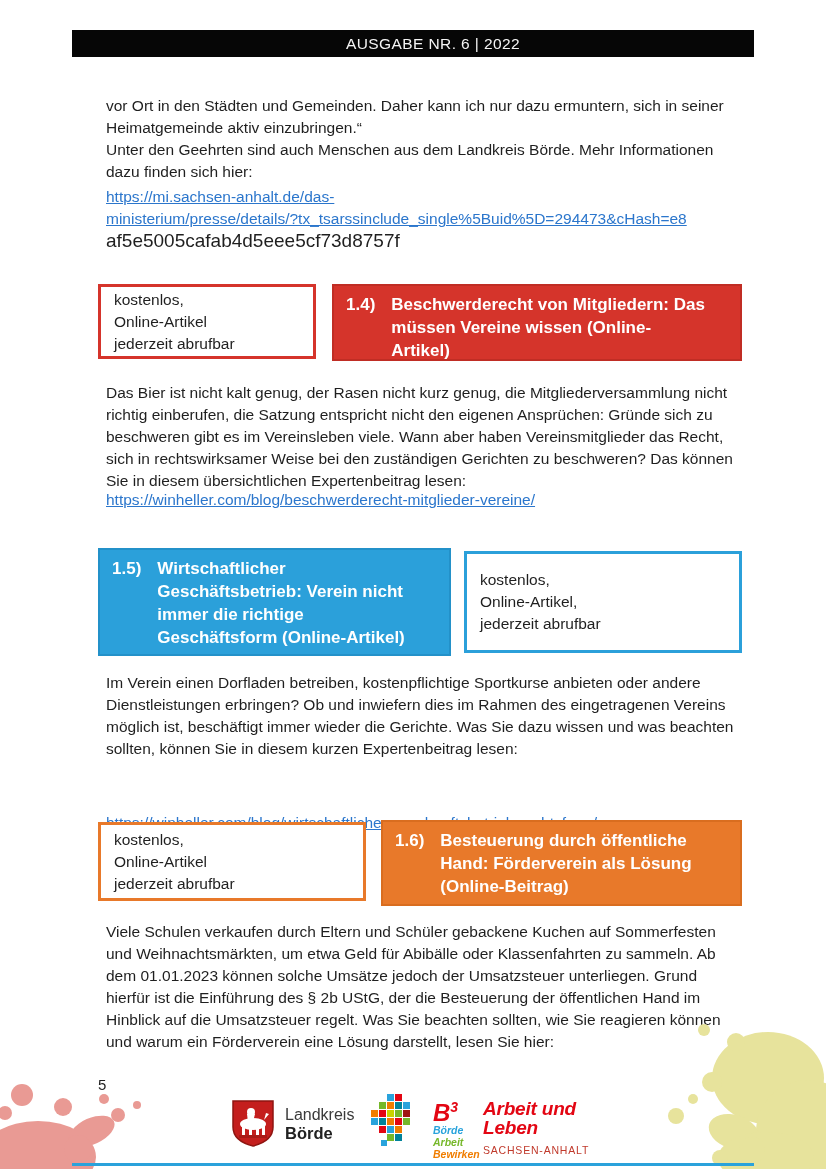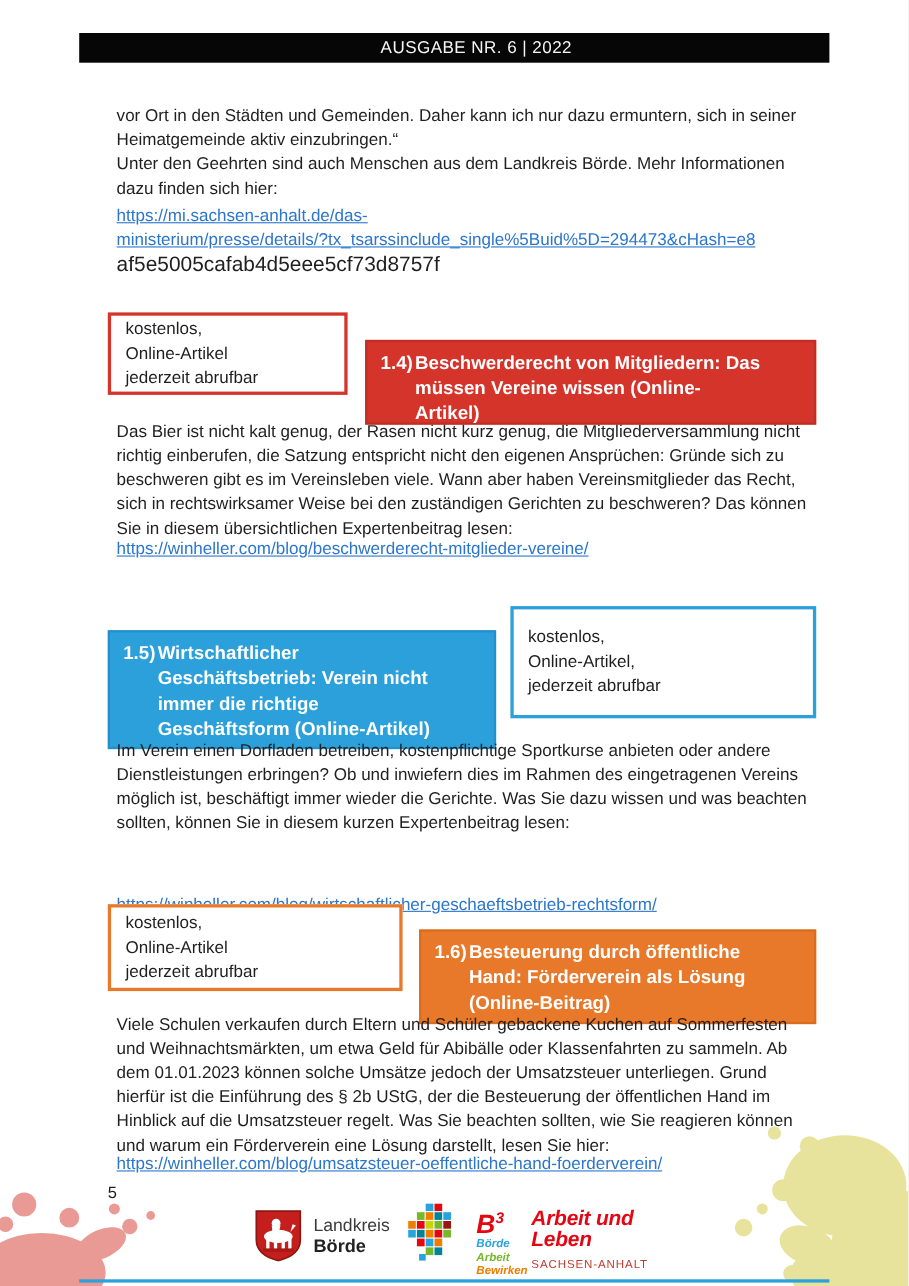--- a/index.html
+++ b/index.html
@@ -26,21 +26,21 @@
     position:absolute; background:#ffffff; display:flex; align-items:center;
     padding:6px 13px;
   }
   .info-box .info-text { font-size:15.5px; line-height:22px; white-space:pre-line; }
   .b-red    { border:3px solid #d5342b; }
   .b-blue   { border:3px solid #2ba0da; }
   .b-orange { border:3px solid #e8792a; }
 
   .head-box {
     position:absolute; color:#ffffff; font-weight:bold; font-size:17px;
-    line-height:23px; padding:7px 12px; display:flex; gap:2px; align-items:flex-start;margin-top:25px;
+    line-height:23px; padding:7px 12px; display:flex; gap:16px; align-items:flex-start;
   }
   .bg-red    { background:#d5342b; border:2px solid #c02d24; }
   .bg-blue   { background:#2ba0da; border:2px solid #2391c9; }
   .bg-orange { background:#e8792a; border:2px solid #d96d1f; }
   .sec-num { flex:0 0 auto; }
   .sec-title { white-space:pre-line; }
 
   #info-14 { left:98px;  top:284px; width:218px; height:75px; }
   #head-14 { left:332px; top:284px; width:410px; height:77px; }
   #p-14    { left:106px; top:382px; width:648px; }
@@ -147,21 +147,20 @@
     <span class="sec-title">Besteuerung durch öffentliche
 Hand: Förderverein als Lösung
 (Online-Beitrag)</span>
   </div>
   <div id="p-16" class="abs body-text">Viele Schulen verkaufen durch Eltern und Schüler gebackene Kuchen auf Sommerfesten
 und Weihnachtsmärkten, um etwa Geld für Abibälle oder Klassenfahrten zu sammeln. Ab
 dem 01.01.2023 können solche Umsätze jedoch der Umsatzsteuer unterliegen. Grund
 hierfür ist die Einführung des § 2b UStG, der die Besteuerung der öffentlichen Hand im
 Hinblick auf die Umsatzsteuer regelt. Was Sie beachten sollten, wie Sie reagieren können
 und warum ein Förderverein eine Lösung darstellt, lesen Sie hier:</div>
-  <a id="link-16" class="abs doc-link">https://winheller.com/blog/umsatzsteuer-oeffentliche-hand-foerderverein/</a>
 
   <div id="page-number" class="abs">5</div>
 
   <svg class="splash" style="left:0; top:1079px;" width="185" height="90" viewBox="0 0 185 90">
     <g fill="#e99a94">
       <ellipse cx="38" cy="78" rx="58" ry="36"></ellipse>
       <ellipse cx="92" cy="52" rx="24" ry="13" transform="rotate(-24 92 52)"></ellipse>
       <circle cx="118" cy="36" r="7"></circle>
       <circle cx="137" cy="26" r="4"></circle>
       <circle cx="104" cy="20" r="5"></circle>

